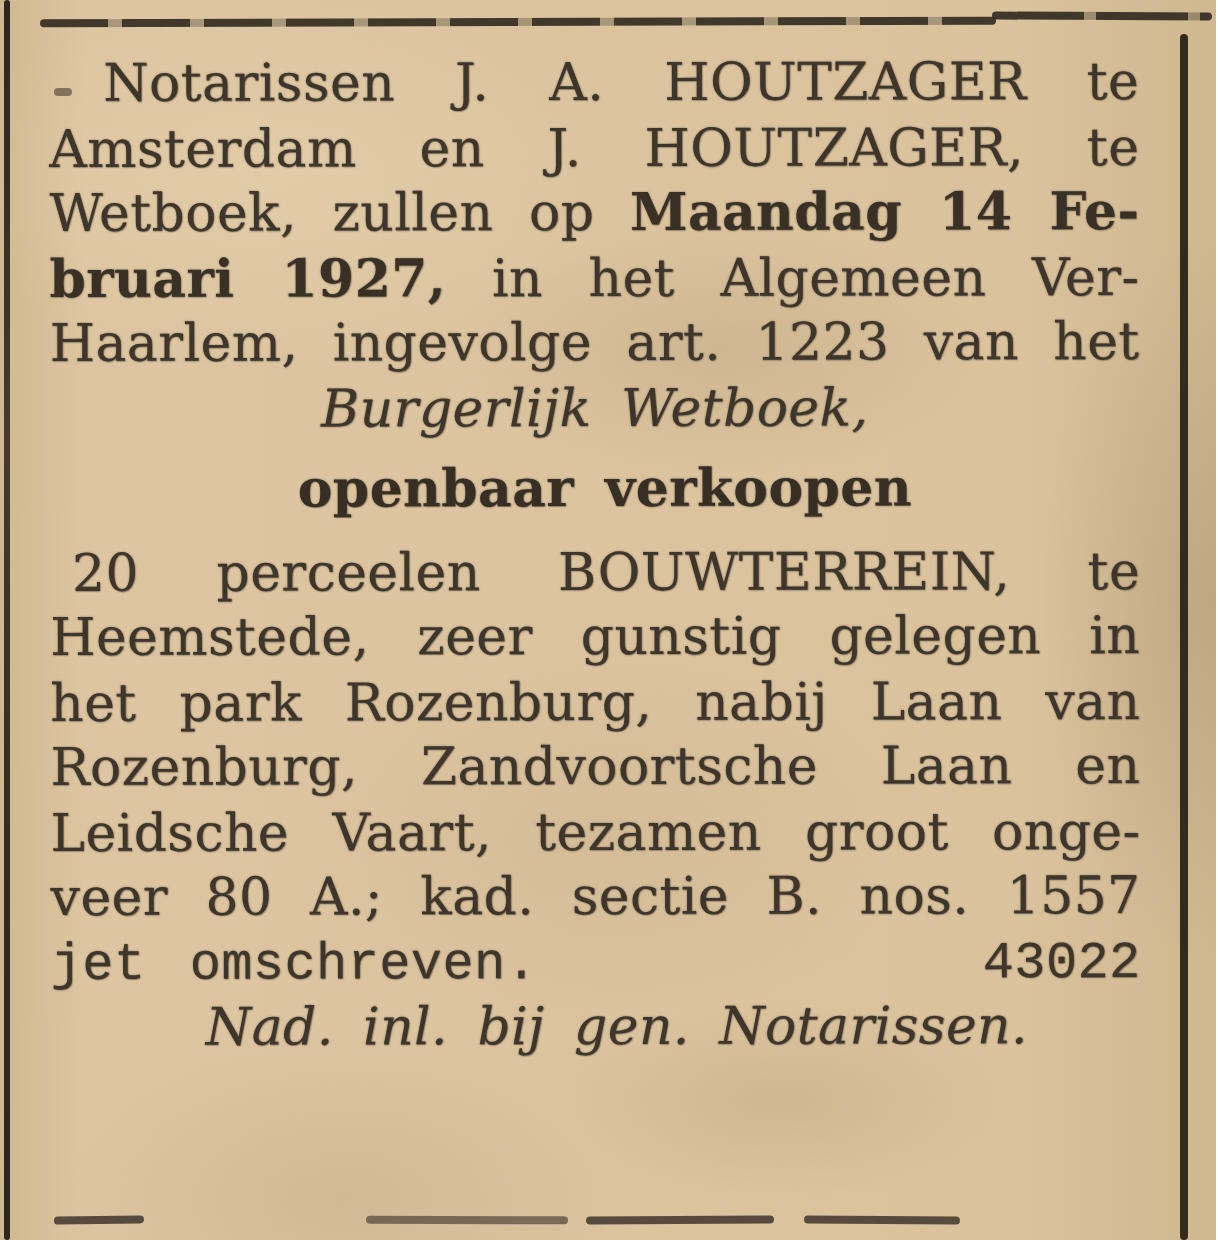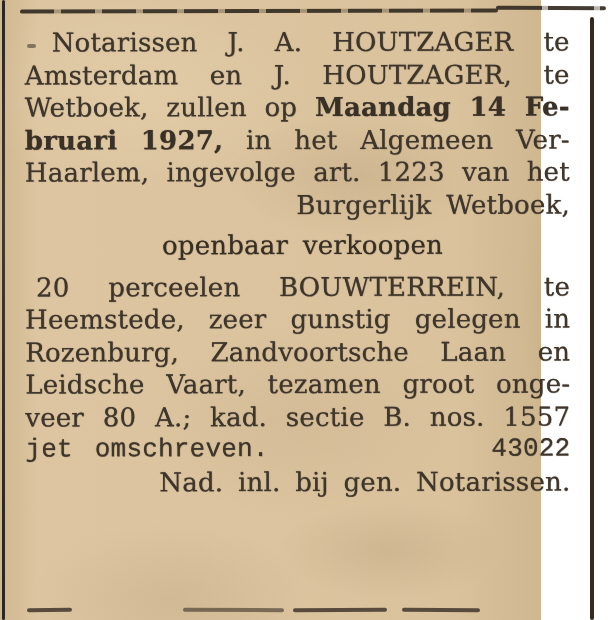--- a/index.html
+++ b/index.html
@@ -1,20 +1,20 @@
 <!DOCTYPE html>
 <html><head>
 <meta charset="utf-8">
 <style>
   html, body { margin: 0; padding: 0; }
   body { width: 609px; height: 620px; overflow: hidden; }
 
   .clip {
     position: relative;
-    width: 541px;
+    width: 608px;
     height: 620px;
     background:
       radial-gradient(ellipse 190px 90px at 360px 175px, rgba(120,95,60,0.13), transparent 70%),
       radial-gradient(ellipse 160px 70px at 390px 550px,  rgba(120,95,60,0.12), transparent 70%),
       radial-gradient(ellipse 220px 140px at 300px 420px, rgba(125,100,65,0.08), transparent 70%),
       radial-gradient(ellipse 120px 260px at 604px 300px, rgba(105,82,52,0.16), transparent 70%),
       radial-gradient(ellipse 240px 130px at 140px 90px,  rgba(240,222,185,0.30), transparent 72%),
       radial-gradient(ellipse 200px 110px at 170px 600px, rgba(112,88,56,0.10), transparent 70%),
       linear-gradient(90deg, #d0b890, #dcc5a0 7%, #d9c29c 84%, #cfb790),
       #d7c09a;
@@ -68,27 +68,27 @@
   .ad-text {
     position: absolute; left: 25px; top: 26px; width: 545px;
     font-size: 26px; line-height: 32.5px;
     color: #3e352b;
     word-spacing: 0.24em;
     letter-spacing: 0.2px;
     text-shadow: 0 0 1px rgba(62,53,43,0.55), 0.4px 0.4px 0.5px rgba(62,53,43,0.35);
     transform: rotate(-0.1deg);
   }
   .jl { text-align: justify; text-align-last: justify; }
-  .ll { text-align: right; }
+  .ll { text-align: center; font-style: italic; }
   .ind1 { padding-left: 27px; }
   .ind2 { padding-left: 11px; }
   .ind3 { padding-left: 21px; }
   .bold { font-weight: bold; color: #393026; }
   .ad-heading {
-    text-align: center; font-weight: normal; color: #372e24;
+    text-align: center; font-weight: bold; color: #372e24;
     padding-left: 10px; margin: 8px 0 9px 0;
   }
   .split { display: flex; justify-content: space-between; font-family: Liberation Mono, monospace; }
 </style>
 </head>
 <body>
 
 <div class="clip">
 
   <div class="border-left"></div>
@@ -124,20 +124,23 @@
 
     <div class="ad-heading">openbaar verkoopen</div>
 
     <div class="jl ind2">
       <span>20 perceelen BOUWTERREIN, te</span>
     </div>
     <div class="jl">
       <span>Heemstede, zeer gunstig gelegen in</span>
     </div>
     <div class="jl">
+      <span>het park Rozenburg, nabij Laan van</span>
+    </div>
+    <div class="jl">
       <span>Rozenburg, Zandvoortsche Laan en</span>
     </div>
     <div class="jl">
       <span>Leidsche Vaart, tezamen groot onge-</span>
     </div>
     <div class="jl">
       <span>veer 80 A.; kad. sectie B. nos. 1557</span>
     </div>
     <div class="split">
       <span>jet omschreven.</span>

